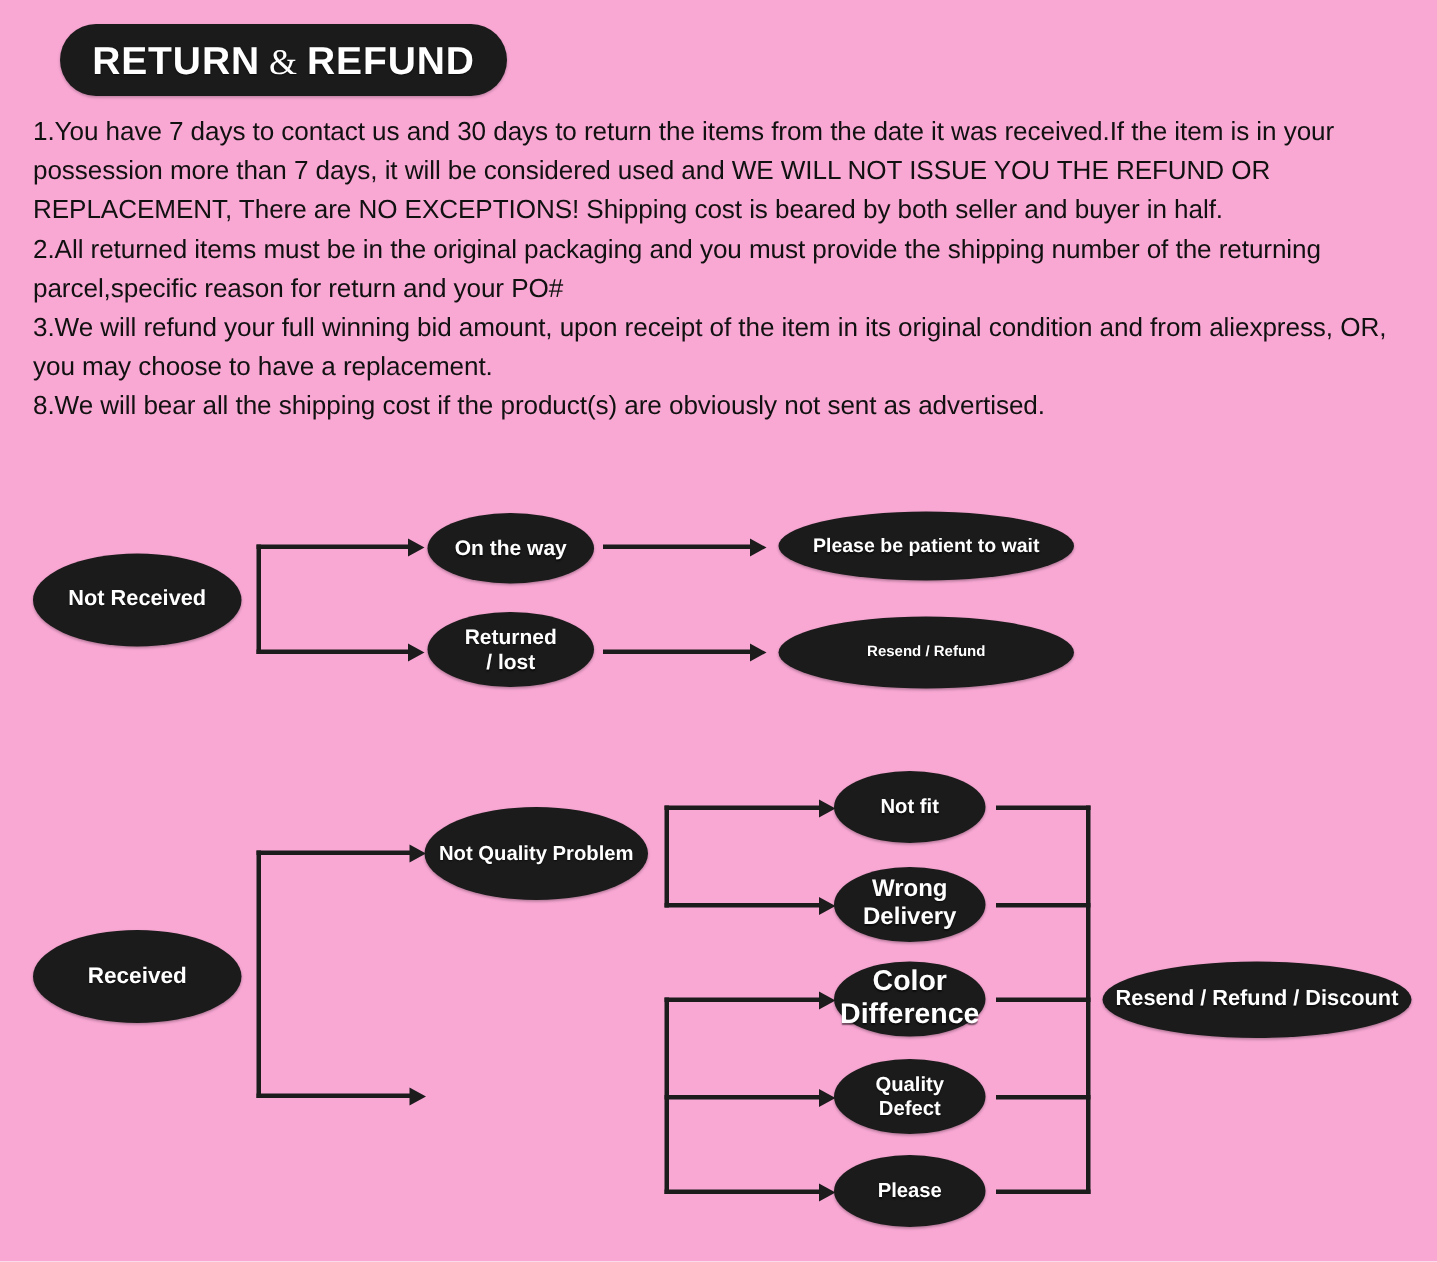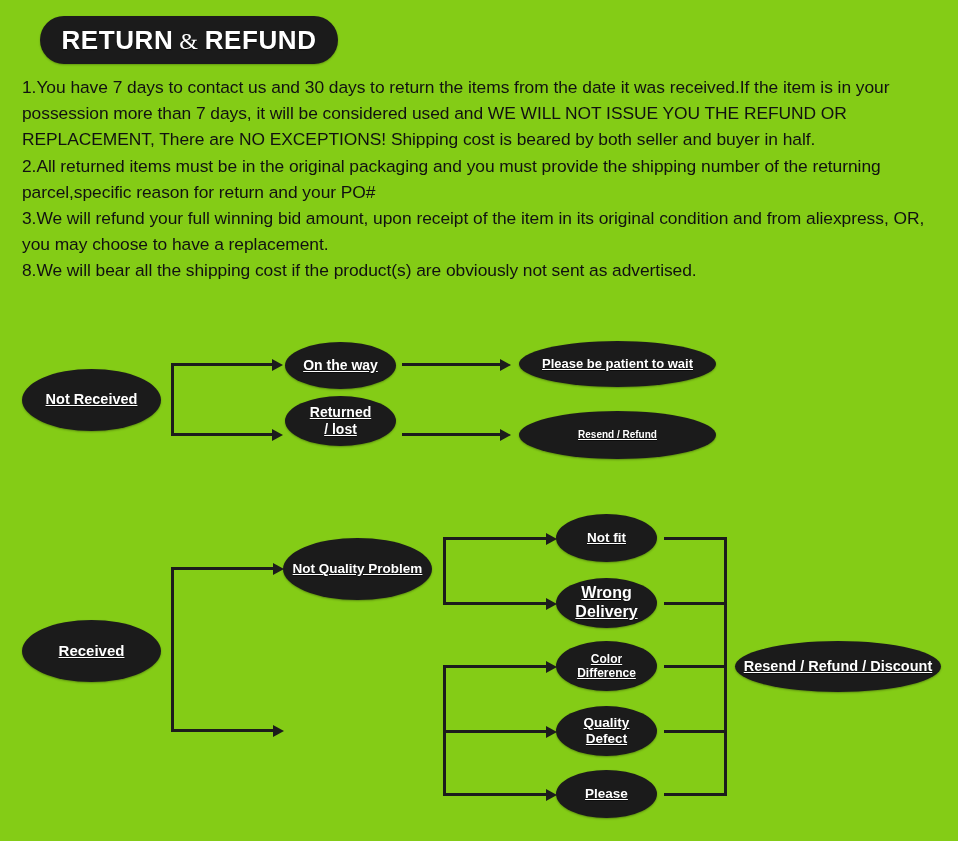--- a/index.html
+++ b/index.html
@@ -9,21 +9,21 @@
     background: #ffffff;
   }
   body {
     font-family: "Liberation Sans", sans-serif;
     color: #1a1a1a;
   }
   #page {
     position: relative;
     width: 958px;
     height: 841px;
-    background: #84cc16;
+    background: #f9a8d4;
     overflow: hidden;
   }
 
   
   .header-badge {
     position: absolute;
     left: 40px;
     top: 16px;
     width: 298px;
     height: 48px;
@@ -85,21 +85,20 @@
     font-weight: bold;
     box-shadow: 0 1px 2px rgba(0,0,0,0.3);
     pointer-events: auto;
   }
   .node .node-label {
     display: block;
     line-height: 1.18;
     padding: 0 8px;
     text-shadow: 0 1px 1px rgba(0,0,0,0.55);
     white-space: pre-line;
-    text-decoration: underline;
   }
 
   
   .hline, .vline {
     position: absolute;
     background: #1c1c1c;
   }
   .hline { height: 3px; }
   .vline { width: 3px; }
 
@@ -139,21 +138,21 @@
     <div class="hline" style="left:171px; top:363px; width:103px;"></div>
     <div class="arrowhead" style="left:272px; top:358.5px;"></div>
 
     <div class="hline" style="left:171px; top:433px; width:103px;"></div>
     <div class="arrowhead" style="left:272px; top:428.5px;"></div>
 
     <div class="node" style="left:285px; top:342px; width:111px; height:47px; font-size:14px;">
       <span class="node-label">On the way</span>
     </div>
 
-    <div class="node" style="left:285px; top:396px; width:111px; height:50px; font-size:14px;">
+    <div class="node" style="left:285px; top:408px; width:111px; height:50px; font-size:14px;">
       <span class="node-label">Returned
 /   lost</span>
     </div>
 
     <div class="hline" style="left:402px; top:363px; width:100px;"></div>
     <div class="arrowhead" style="left:500px; top:358.5px;"></div>
 
     <div class="hline" style="left:402px; top:433px; width:100px;"></div>
     <div class="arrowhead" style="left:500px; top:428.5px;"></div>
 
@@ -199,21 +198,21 @@
 
     <div class="node" style="left:556px; top:514px; width:101px; height:48px; font-size:13.5px;">
       <span class="node-label">Not fit</span>
     </div>
 
     <div class="node" style="left:556px; top:578px; width:101px; height:50px; font-size:16px;">
       <span class="node-label">Wrong
 Delivery</span>
     </div>
 
-    <div class="node" style="left:556px; top:641px; width:101px; height:50px; font-size:12px;">
+    <div class="node" style="left:556px; top:641px; width:101px; height:50px; font-size:19px;">
       <span class="node-label">Color
 Difference</span>
     </div>
 
     <div class="node" style="left:556px; top:706px; width:101px; height:50px; font-size:13.5px;">
       <span class="node-label">Quality
 Defect</span>
     </div>
 
     <div class="node" style="left:556px; top:770px; width:101px; height:48px; font-size:13.5px;">

